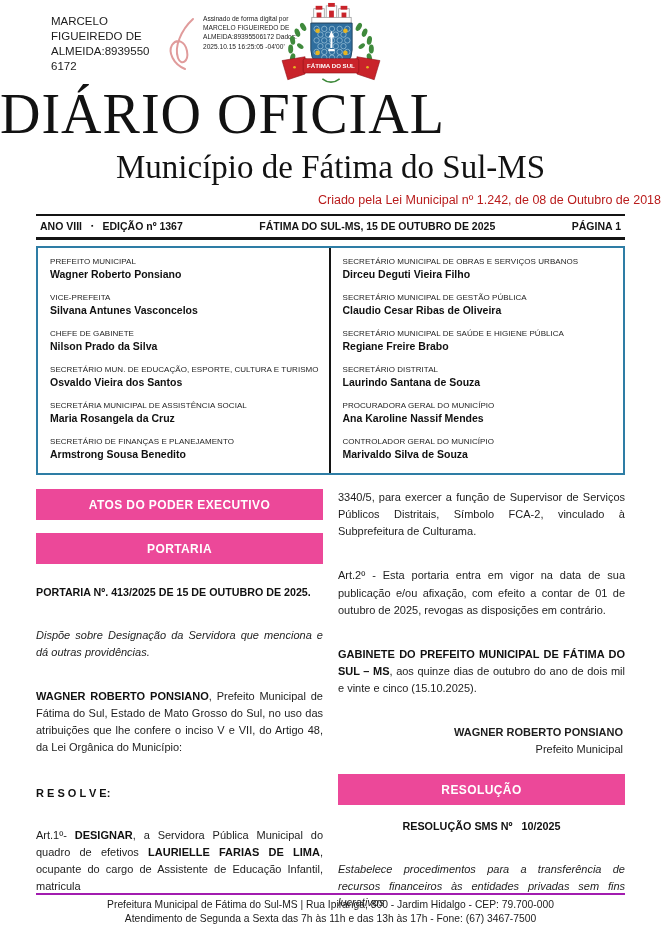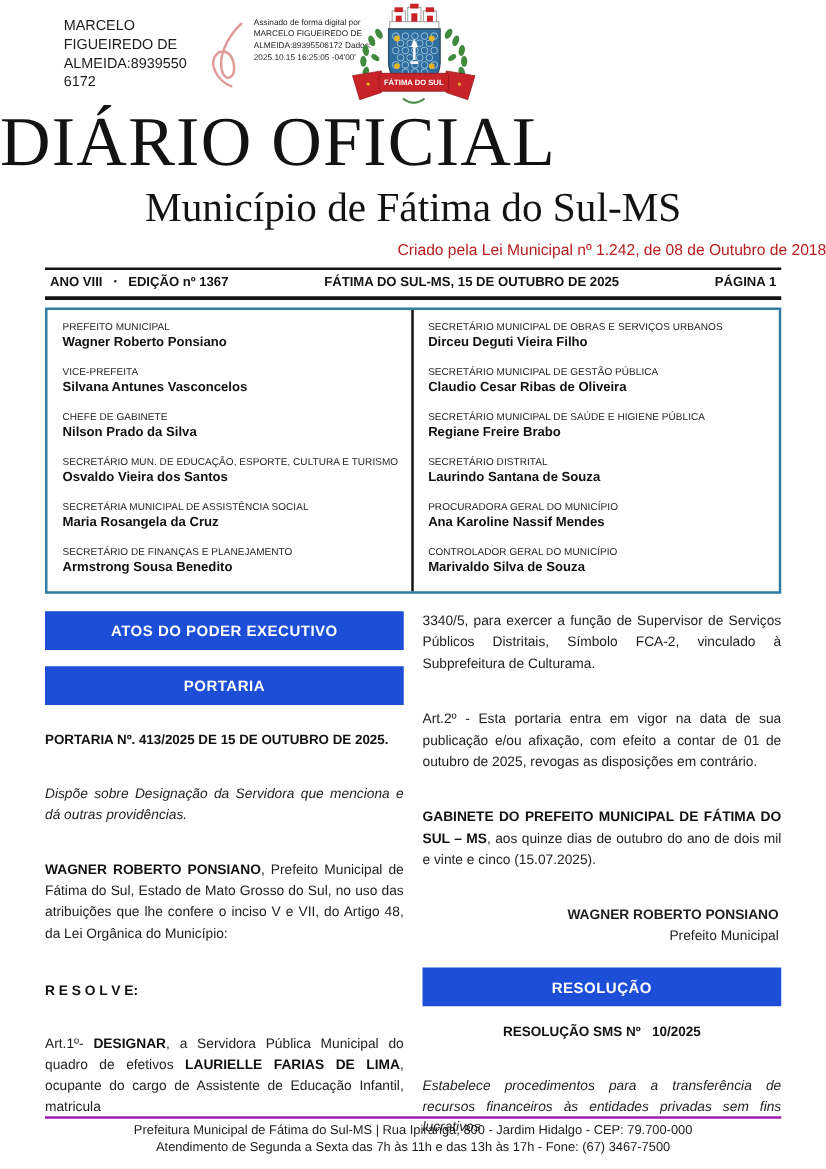--- a/index.html
+++ b/index.html
@@ -38,21 +38,21 @@
   .officials { margin:6px 36px 0 36px; border:2px solid #2e7da5; display:flex; }
   .off-col { width:50%; padding:9px 12px 0 12px; }
   .off-col.first { border-right:2px solid #141414; }
   .official { margin-bottom:13px; }
   .off-role { font-size:8px; color:#232323; white-space:nowrap; letter-spacing:0.05px; }
   .off-name { font-size:10.5px; font-weight:bold; margin-top:2px; color:#111; }
   
   .cols { margin:14px 36px 0 36px; display:flex; gap:15px; }
   .col { width:50%; font-size:11px; color:#1d1d1d; }
   .banner {
-    background:#1d4ed8; color:#fff; font-weight:bold; text-align:center;
+    background:#ec4899; color:#fff; font-weight:bold; text-align:center;
     font-size:12px; letter-spacing:0.4px; padding:9px 2px 8px 2px;
   }
   .mt13 { margin-top:13px; }
   .doc-title { margin-top:22px; font-weight:bold; font-size:10.7px; white-space:nowrap; color:#111; }
   .ementa { margin-top:29px; font-style:italic; text-align:justify; line-height:1.5; }
   .para { text-align:justify; line-height:1.56; }
   .mt27 { margin-top:27px; }
   .mt28 { margin-top:28px; }
   .resolve { margin-top:30px; font-weight:bold; font-size:11px; color:#111; }
   .sig-right { margin-top:27px; text-align:right; padding-right:2px; line-height:1.5; }
@@ -254,21 +254,21 @@
       <div class="doc-title">PORTARIA Nº. 413/2025 DE 15 DE OUTUBRO DE 2025.</div>
       <p class="ementa">Dispõe sobre Designação da Servidora que menciona e dá outras providências.</p>
       <p class="para mt28"><b>WAGNER ROBERTO PONSIANO</b><span>, Prefeito Municipal de Fátima do Sul, Estado de Mato Grosso do Sul, no uso das atribuições que lhe confere o inciso V e VII, do Artigo 48, da Lei Orgânica do Município:</span></p>
       <div class="resolve">R E S O L V E:</div>
       <p class="para mt28"><span>Art.1º- </span><b>DESIGNAR</b><span>, a Servidora Pública Municipal do quadro de efetivos </span><b>LAURIELLE FARIAS DE LIMA</b><span>, ocupante do cargo de Assistente de Educação Infantil, matricula</span></p>
     </div>
 
     <div class="col">
       <p class="para">3340/5, para exercer a função de Supervisor de Serviços Públicos Distritais, Símbolo FCA-2, vinculado à Subprefeitura de Culturama.</p>
       <p class="para mt27">Art.2º - Esta portaria entra em vigor na data de sua publicação e/ou afixação, com efeito a contar de 01 de outubro de 2025, revogas as disposições em contrário.</p>
-      <p class="para mt27"><b>GABINETE DO PREFEITO MUNICIPAL DE FÁTIMA DO SUL – MS</b><span>, aos quinze dias de outubro do ano de dois mil e vinte e cinco (15.07.2025).</span></p>
+      <p class="para mt27"><b>GABINETE DO PREFEITO MUNICIPAL DE FÁTIMA DO SUL – MS</b><span>, aos quinze dias de outubro do ano de dois mil e vinte e cinco (15.10.2025).</span></p>
       <div class="sig-right">
         <div class="name">WAGNER ROBERTO PONSIANO</div>
         <div>Prefeito Municipal</div>
       </div>
       <div class="banner mt17">RESOLUÇÃO</div>
       <div class="res-title">RESOLUÇÃO SMS Nº&nbsp;&nbsp;&nbsp;10/2025</div>
       <p class="ementa">Estabelece procedimentos para a transferência de recursos financeiros às entidades privadas sem fins lucrativos</p>
     </div>
 
   </div>

